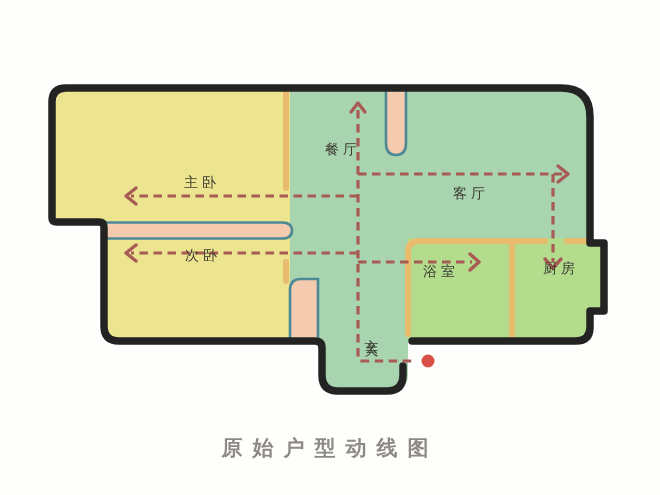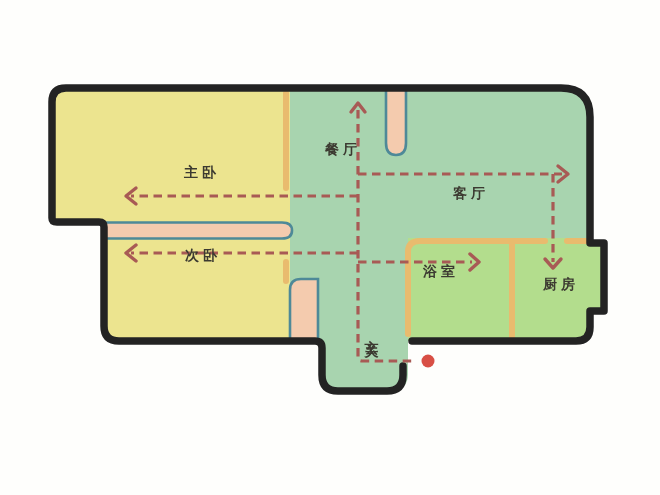--- a/index.html
+++ b/index.html
@@ -4,21 +4,21 @@
 <style>
   html,body{margin:0;padding:0;background:#ffffff;}
   .stage{
     position:relative;width:660px;height:495px;background:#fefefc;
     font-family:"Liberation Serif", serif;overflow:hidden;
   }
   .plan-svg{position:absolute;left:0;top:0;}
   .room-label{
     position:absolute;transform:translate(-50%,-50%);
     font-family:"Liberation Serif", serif;
-    font-weight:700;font-size:14px;letter-spacing:4px;
+    font-weight:400;font-size:14px;letter-spacing:4px;
     color:var(--label-color,#3c3a31);white-space:nowrap;line-height:1;
   }
   .room-label.vertical{
     writing-mode:vertical-rl;text-orientation:upright;
     letter-spacing:3px;
   }
   .page-title{
     position:absolute;left:50%;top:448px;transform:translate(-50%,-50%);
     font-family:"Liberation Sans", sans-serif;
     font-weight:700;font-size:21px;letter-spacing:10px;
@@ -66,21 +66,22 @@
       <polyline points="558,166 568,174 558,182"></polyline>
       <polyline points="545,259 553,268 561,259"></polyline>
       <polyline points="136,188 126,196 136,204"></polyline>
       <polyline points="136,245 126,253 136,261"></polyline>
       <polyline points="470,254 479,262 470,270"></polyline>
     </g>
 
     <circle cx="428" cy="361" r="6.5" fill="#d84f45"></circle>
   </svg>
 
-  <div class="room-label" style="left:202px;top:173px">主卧</div>
+  <div class="room-label" style="left:202px;top:183px">主卧</div>
   <div class="room-label" style="left:203px;top:256px">次卧</div>
   <div class="room-label" style="left:343px;top:150px">餐厅</div>
   <div class="room-label" style="left:471px;top:194px">客厅</div>
   <div class="room-label" style="left:441px;top:272px">浴室</div>
-  <div class="room-label" style="left:561px;top:285px">厨房</div>
+  <div class="room-label" style="left:561px;top:269px">厨房</div>
   <div class="room-label vertical" style="left:371px;top:331px">玄关</div>
 
+  <div class="page-title">原始户型动线图</div>
 </div>
 
 </body></html>

